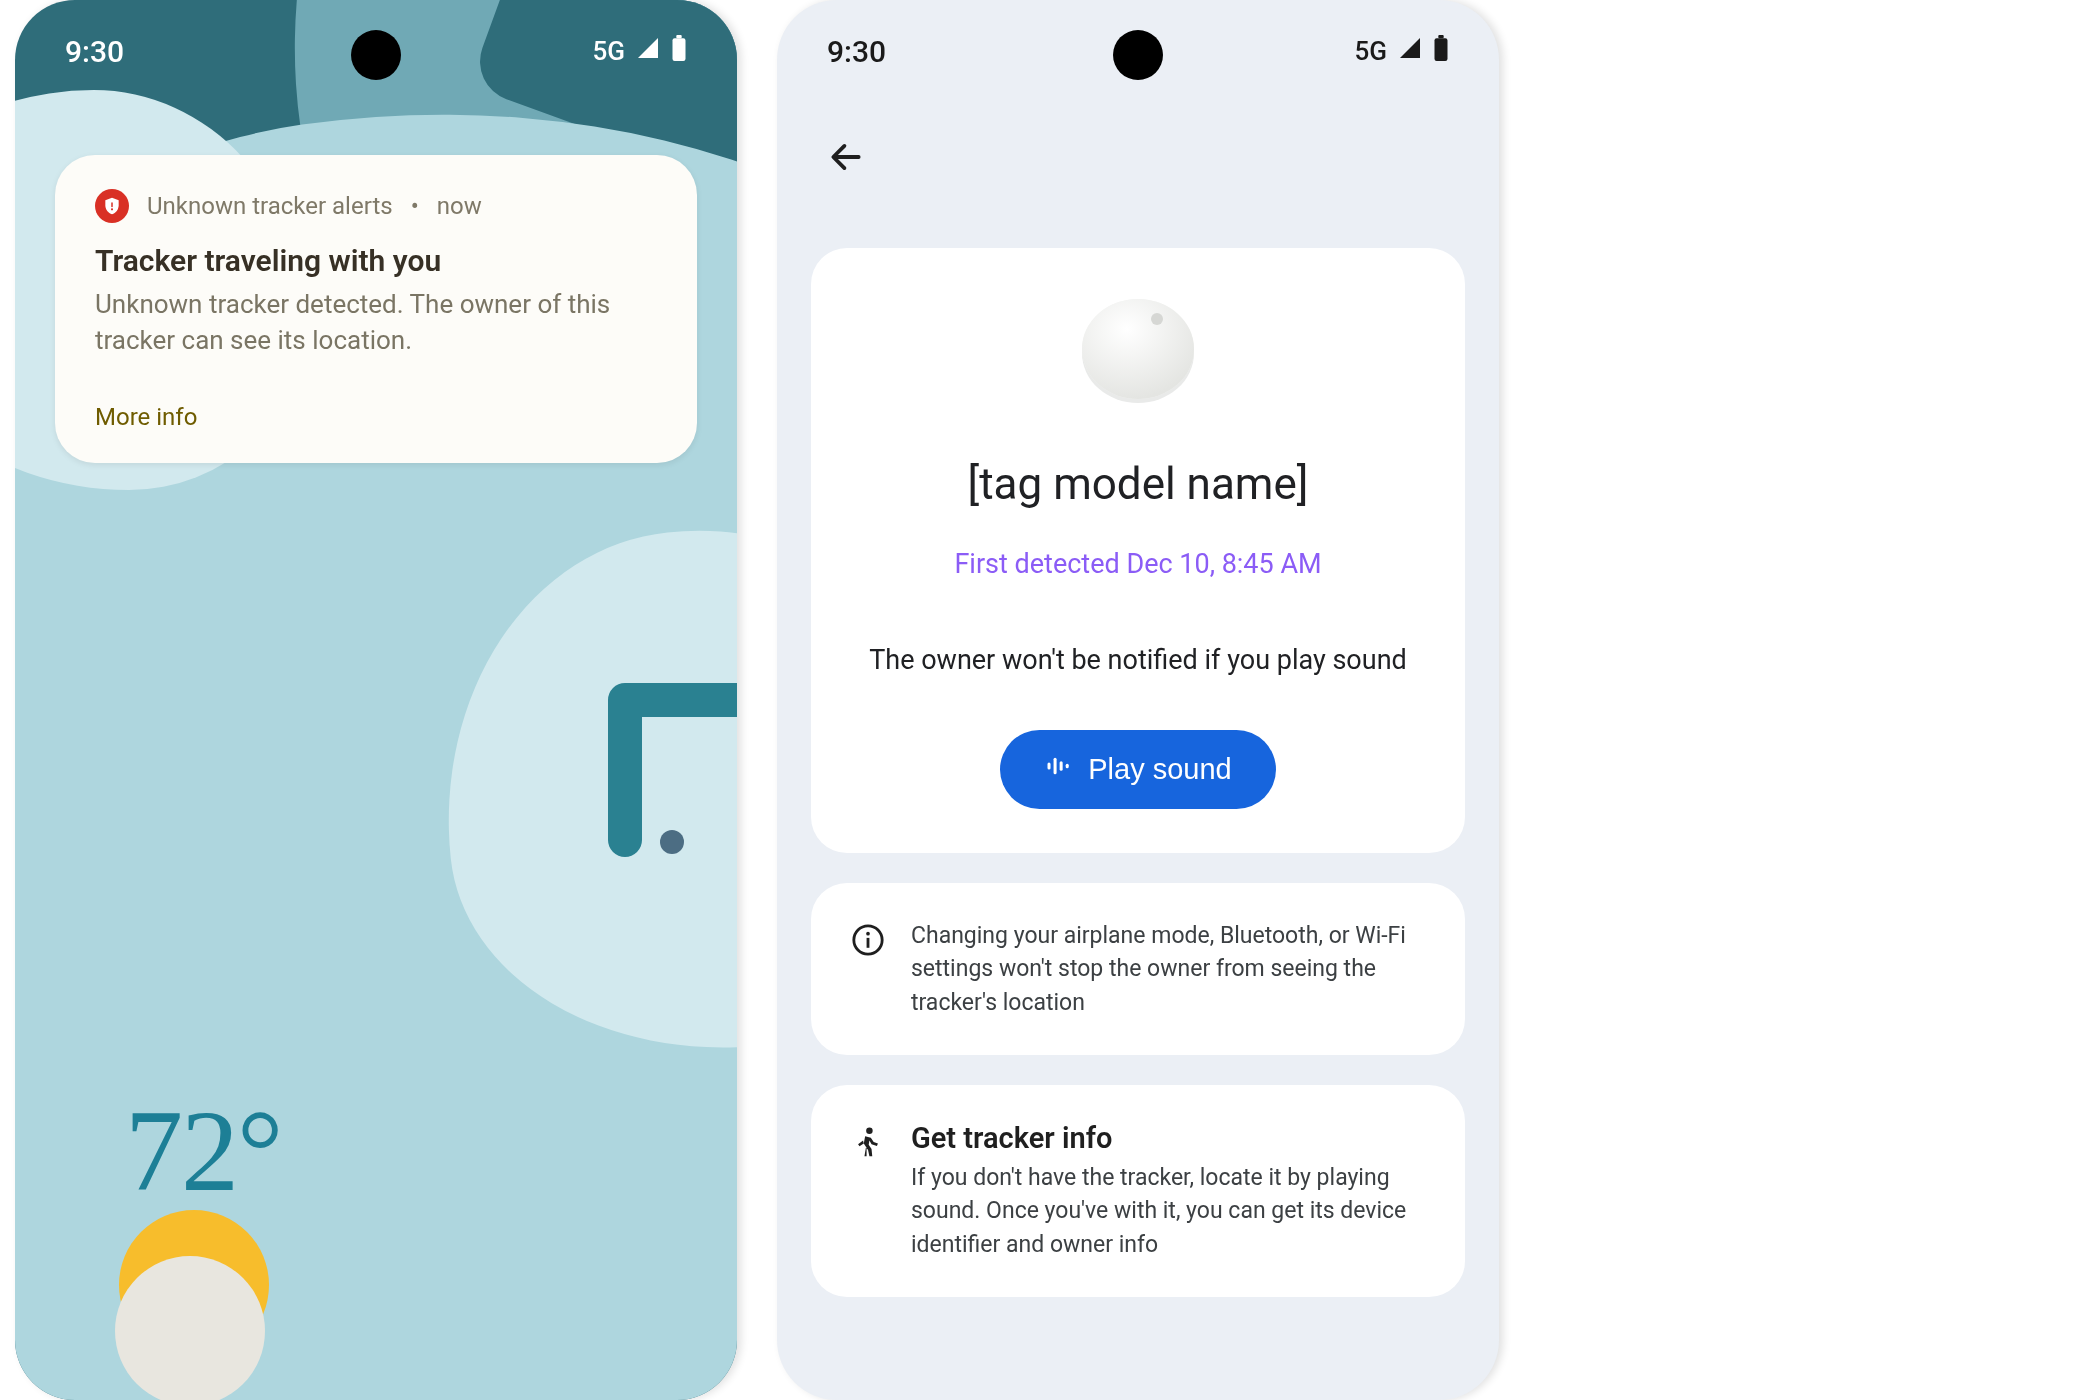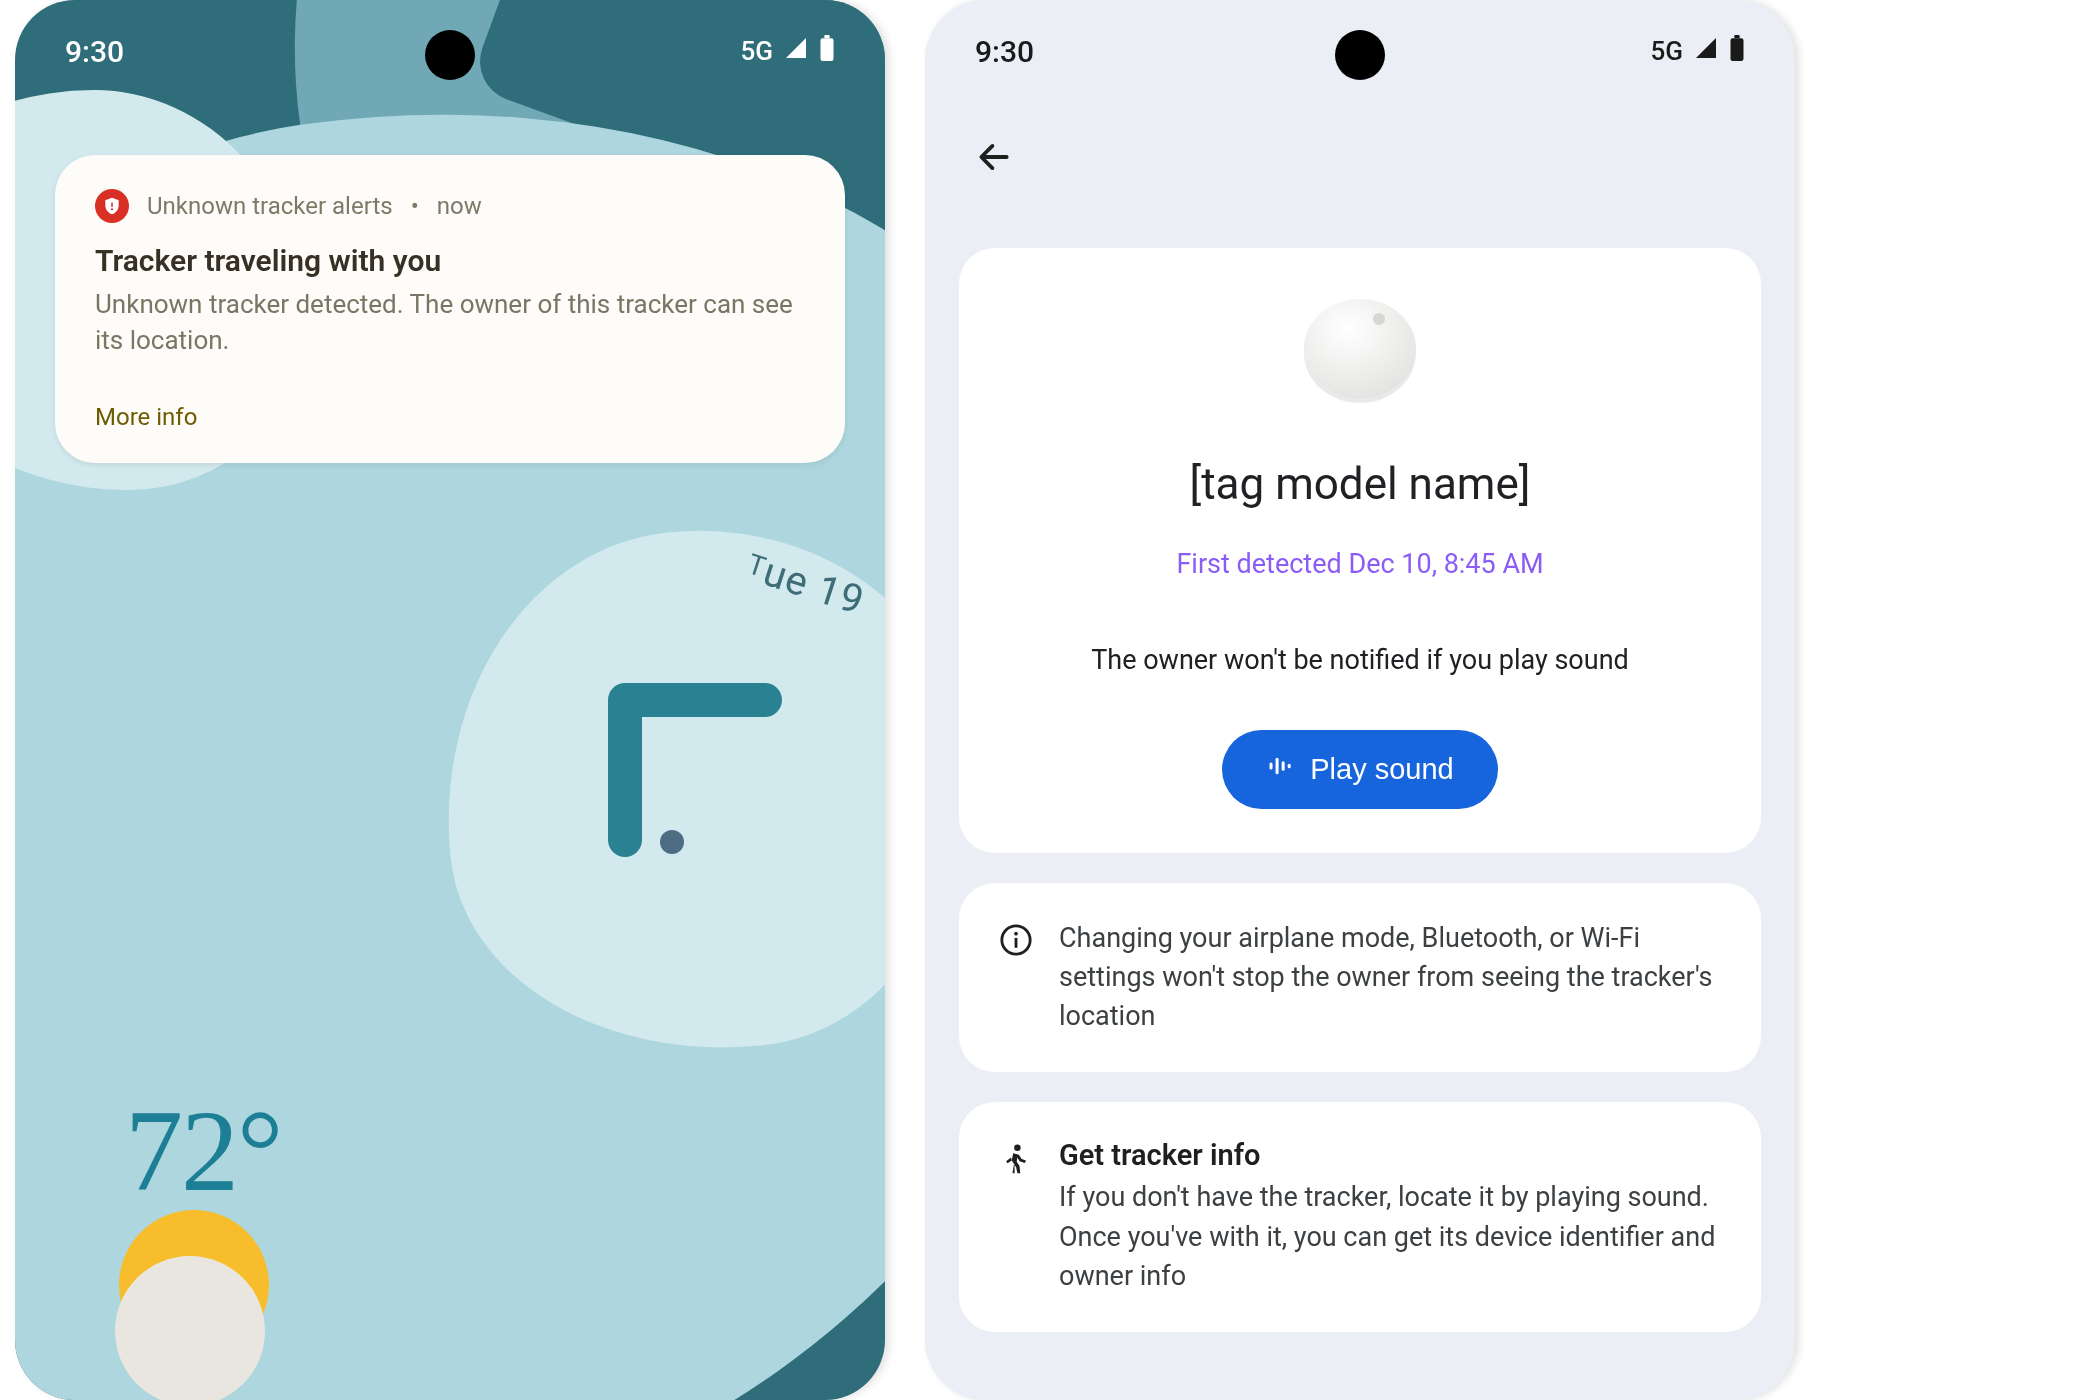--- a/index.html
+++ b/index.html
@@ -6,21 +6,21 @@
   body {
     width: 2100px;
     height: 1400px;
     font-family: 'Google Sans', 'Roboto', -apple-system, BlinkMacSystemFont, sans-serif;
     background: #fff;
     display: flex;
     gap: 40px;
     padding: 0 15px;
   }
   .phone {
-    width: 870px;
+    width: 722px;
     height: 1400px;
     border-radius: 60px;
     overflow: hidden;
     position: relative;
     box-shadow: 4px 0 8px rgba(0,0,0,0.12);
   }
   
   .phone-a {
     background: #2f6d7a;
   }
@@ -219,21 +219,21 @@
     font-size:29px;
     font-weight:500;
     display:flex; align-items:center; gap:16px;
     cursor:pointer;
   }
   .info-card {
     margin-top:30px;
     display:flex; align-items:flex-start; gap:26px;
   }
   .info-card .itext {
-    font-size:27px; color:#3c4043; line-height:1.45;
+    font-size:23px; color:#3c4043; line-height:1.45;
   }
   .info-card .ititle {
     font-size:29px; color:#1f1f1f; font-weight:600; margin-bottom:6px;
   }
   .iicon { width:34px; height:34px; flex:0 0 34px; margin-top:4px; }
 </style>
 </head>
 <body>
 
 <div class="phone phone-a">

